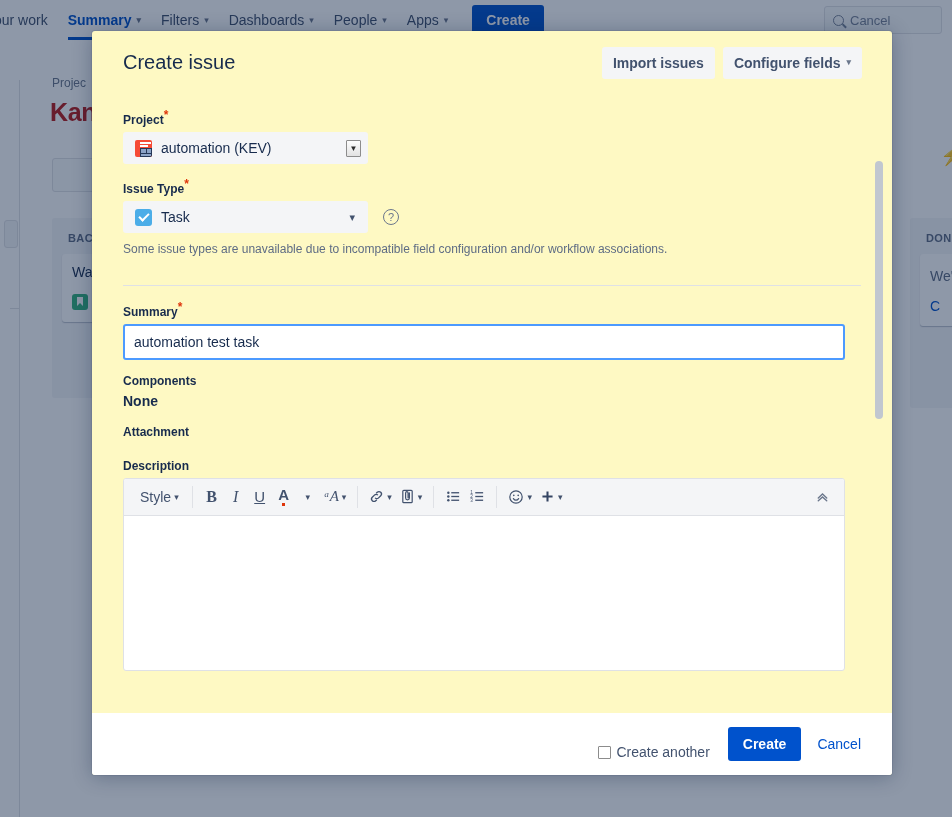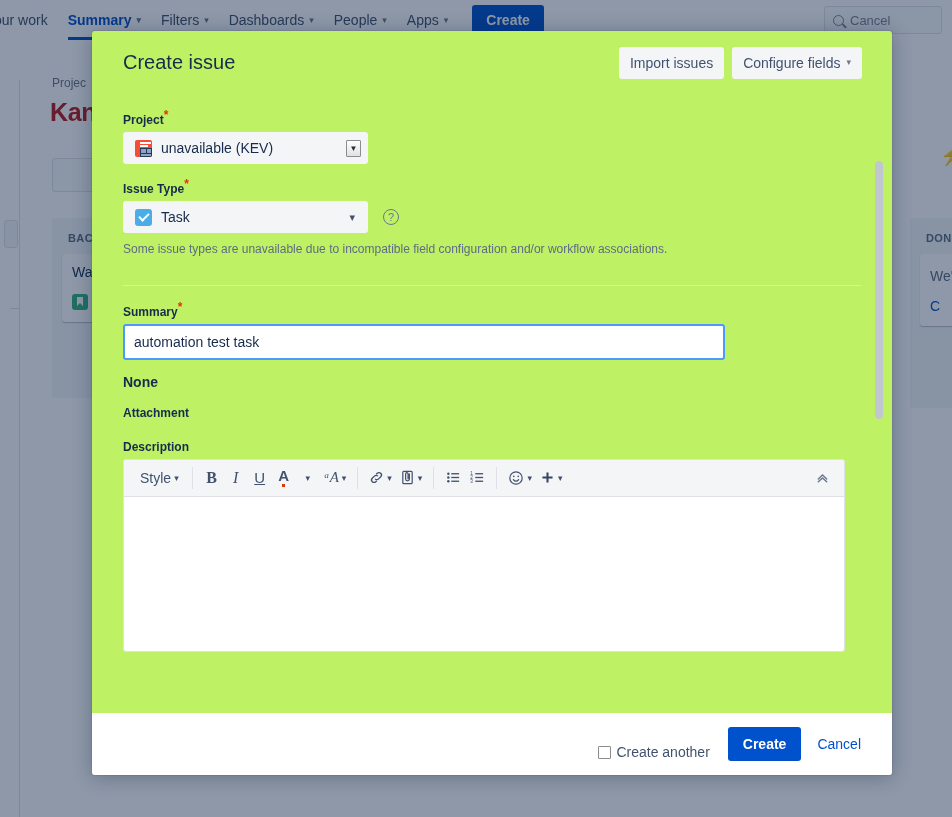--- a/index.html
+++ b/index.html
@@ -111,33 +111,33 @@
 
   
   #dim-overlay {
     position: absolute; left: 0; top: 0; width: 952px; height: 817px;
     background: rgba(9, 30, 66, 0.46);
   }
 
   
   #create-issue-modal {
     position: absolute; left: 92px; top: 31px; width: 800px; height: 744px;
-    background: #bef264; border-radius: 3px;
+    background: #fef9c3; border-radius: 3px;
     box-shadow: 0 0 0 1px rgba(9,30,66,.08), 0 2px 20px rgba(9,30,66,.31);
     display: flex; flex-direction: column; overflow: hidden;
   }
   .modal-header {
     flex: 0 0 auto; height: 63px; display: flex; align-items: center;
     padding: 0 30px 0 31px;
   }
   .modal-title {
     font-size: 20px; color: #172b4d; font-weight: normal; flex: 1 1 auto;
   }
   .hdr-btn {
-    background: #f4f5f7; color: #42526e; font-size: 14px; font-weight: 400;
+    background: #f4f5f7; color: #42526e; font-size: 14px; font-weight: 700;
     border: none; border-radius: 3px; padding: 8px 11px; cursor: pointer;
     display: flex; align-items: center; gap: 6px; white-space: nowrap;
   }
   .hdr-btn + .hdr-btn { margin-left: 8px; justify-content: center; }
 
   .modal-body {
     flex: 1 1 auto; position: relative; overflow: hidden;
     padding: 0 31px 0 31px;
   }
   .scroll-track {
@@ -202,21 +202,21 @@
   .row-flex { display: flex; align-items: center; }
 
   .help-text {
     font-size: 12px; color: #5e6c84; margin-top: 8px; line-height: 1.4;
   }
   .divider {
     height: 1px; background: #dfe1e6; margin: 27px 0 0 0;
   }
 
   .summary-input {
-    width: 602px; height: 36px; border: 2px solid #4c9aff; border-radius: 3px;
+    width: 722px; height: 36px; border: 2px solid #4c9aff; border-radius: 3px;
     background: #ffffff; font-size: 14px; color: #172b4d;
     padding: 0 9px; font-family: "Liberation Sans", sans-serif; outline: none;
   }
   .summary-wrap { position: relative; }
 
   .none-val { font-size: 14px; font-weight: bold; color: #172b4d; }
 
   .dropzone {
     width: 500px; height: 36px; border: 1px dashed #c1c7d0; border-radius: 3px;
     display: flex; align-items: center; justify-content: center; gap: 9px;
@@ -361,21 +361,21 @@
       </label>
       <div class="select-box">
         <span class="proj-icon">
           <span class="bar1"></span>
             <span class="bar2"></span>
             <span class="pane"></span>
           <span class="dot"></span>
             <span class="dot2"></span>
             <span class="dot3"></span>
         </span>
-        <span>unavailable (KEV)</span>
+        <span>automation (KEV)</span>
         <span class="native-arrow">▼</span>
       </div>
     </div>
 
     <div class="group" style="margin-top:18px;">
       <label class="field-label">
         <span>Issue Type</span><span class="req">*</span>
       </label>
       <div class="row-flex">
         <div class="select-box issue-type-box">
@@ -393,20 +393,21 @@
     <div class="group" style="margin-top:19px;">
       <label class="field-label">
         <span>Summary</span><span class="req">*</span>
       </label>
       <div class="summary-wrap">
         <input class="summary-input" type="text" value="automation test task" style="">
       </div>
     </div>
 
     <div class="group" style="margin-top:14px;">
+      <label class="field-label">Components</label>
       <div class="none-val">None</div>
     </div>
 
     <div class="group" style="margin-top:16px;">
       <label class="field-label">Attachment</label>
     </div>
 
     <div class="group" style="margin-top:20px;">
       <label class="field-label">Description</label>
       <div class="editor">

